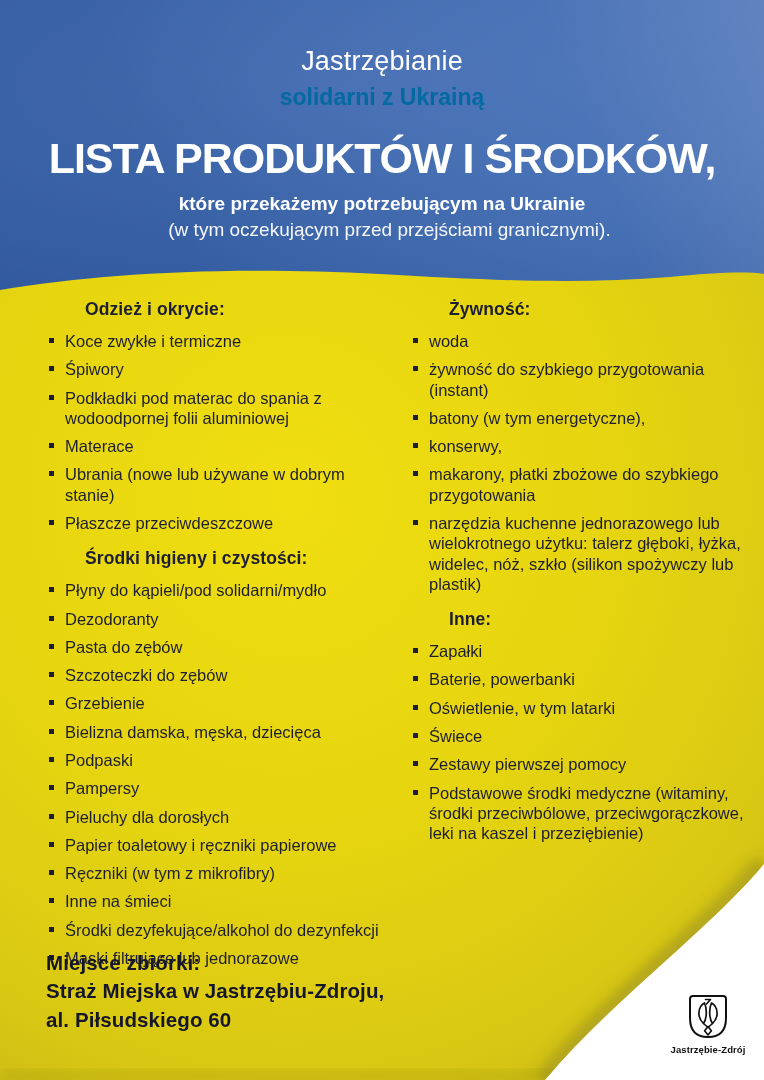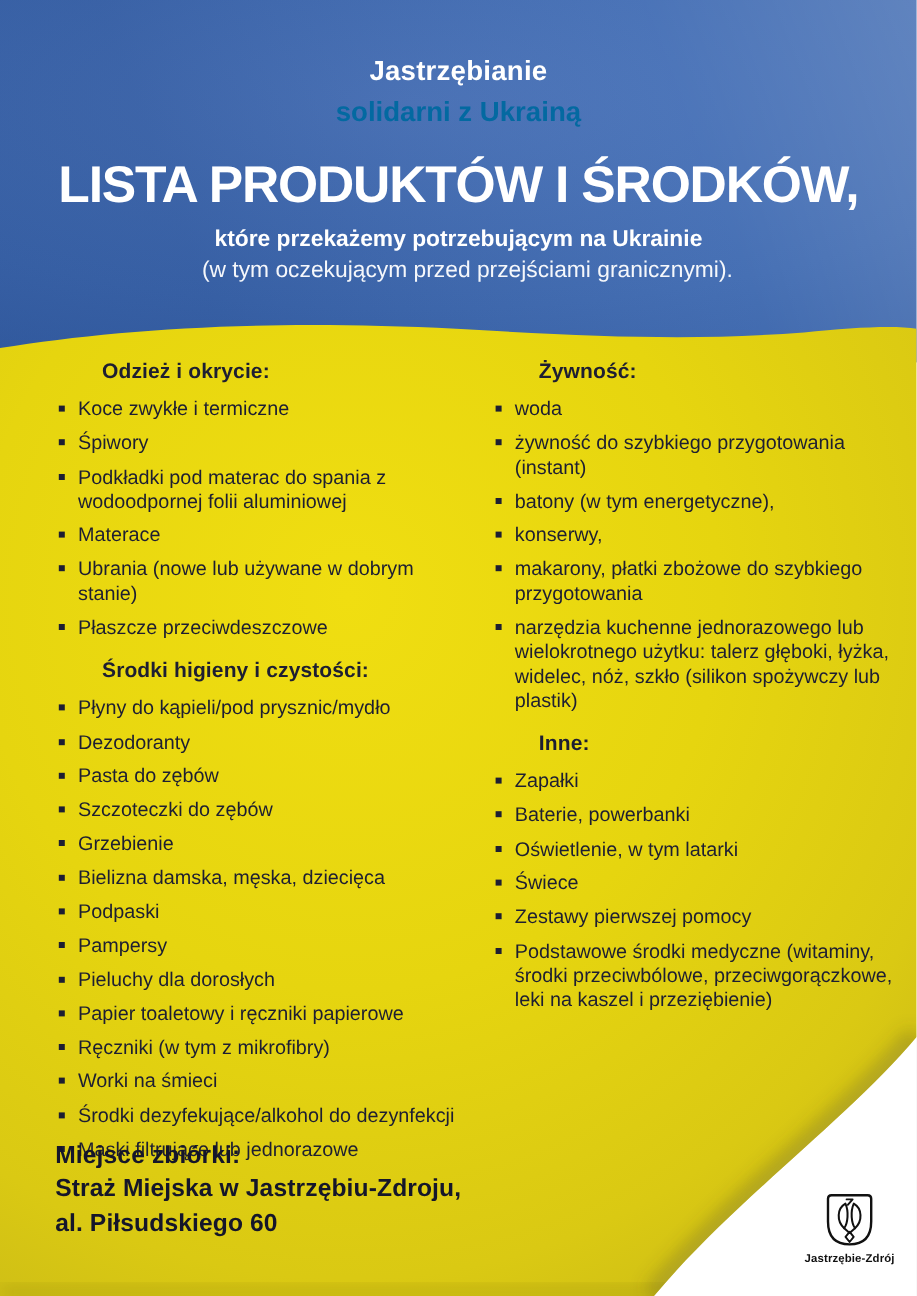--- a/index.html
+++ b/index.html
@@ -30,21 +30,21 @@
   .page-svg { position: absolute; top: 0; left: 0; display: block; }
 
   
   .header-text {
     position: absolute;
     top: 46px; left: 0;
     width: 764px;
     text-align: center;
     color: #ffffff;
   }
-  .h-line1 { font-size: 23px; font-weight: bold; letter-spacing: 0.2px; }
+  .h-line1 { font-size: 27px; font-weight: normal; letter-spacing: 0.2px; }
   .h-line2 { font-size: 23px; font-weight: bold; margin-top: 7px; }
   .h-title { font-size: 43px; font-weight: bold; margin-top: 23px; letter-spacing: -1px; white-space: nowrap; }
   .h-sub1  { font-size: 19px; font-weight: bold; margin-top: 10px; }
   .h-sub2  { font-size: 19px; margin-top: 4px; color: rgba(255,255,255,0.95); padding-left: 15px; }
 
   
   .col { position: absolute; top: 299px; }
   .col-left  { left: 46px;  width: 338px; }
   .col-right { left: 410px; width: 338px; }
 
@@ -161,21 +161,21 @@
             <span class="item-text">Płaszcze przeciwdeszczowe</span>
           </div>
         </div>
     </div>
     <div class="sec">
       <div class="sec-title">Środki higieny i czystości:</div>
       <div class="sec-items">
 
           <div class="item">
             <span class="bullet"></span>
-            <span class="item-text">Płyny do kąpieli/pod prysznic/mydło</span>
+            <span class="item-text">Płyny do kąpieli/pod solidarni/mydło</span>
           </div>
 
           <div class="item">
             <span class="bullet"></span>
             <span class="item-text">Dezodoranty</span>
           </div>
 
           <div class="item">
             <span class="bullet"></span>
             <span class="item-text">Pasta do zębów</span>
@@ -216,21 +216,21 @@
             <span class="item-text">Papier toaletowy i ręczniki papierowe</span>
           </div>
 
           <div class="item">
             <span class="bullet"></span>
             <span class="item-text">Ręczniki (w tym z mikrofibry)</span>
           </div>
 
           <div class="item">
             <span class="bullet"></span>
-            <span class="item-text">Worki na śmieci</span>
+            <span class="item-text">Inne na śmieci</span>
           </div>
 
           <div class="item">
             <span class="bullet"></span>
             <span class="item-text">Środki dezyfekujące/alkohol do dezynfekcji</span>
           </div>
 
           <div class="item">
             <span class="bullet"></span>
             <span class="item-text">Maski filtrujące lub jednorazowe</span>

